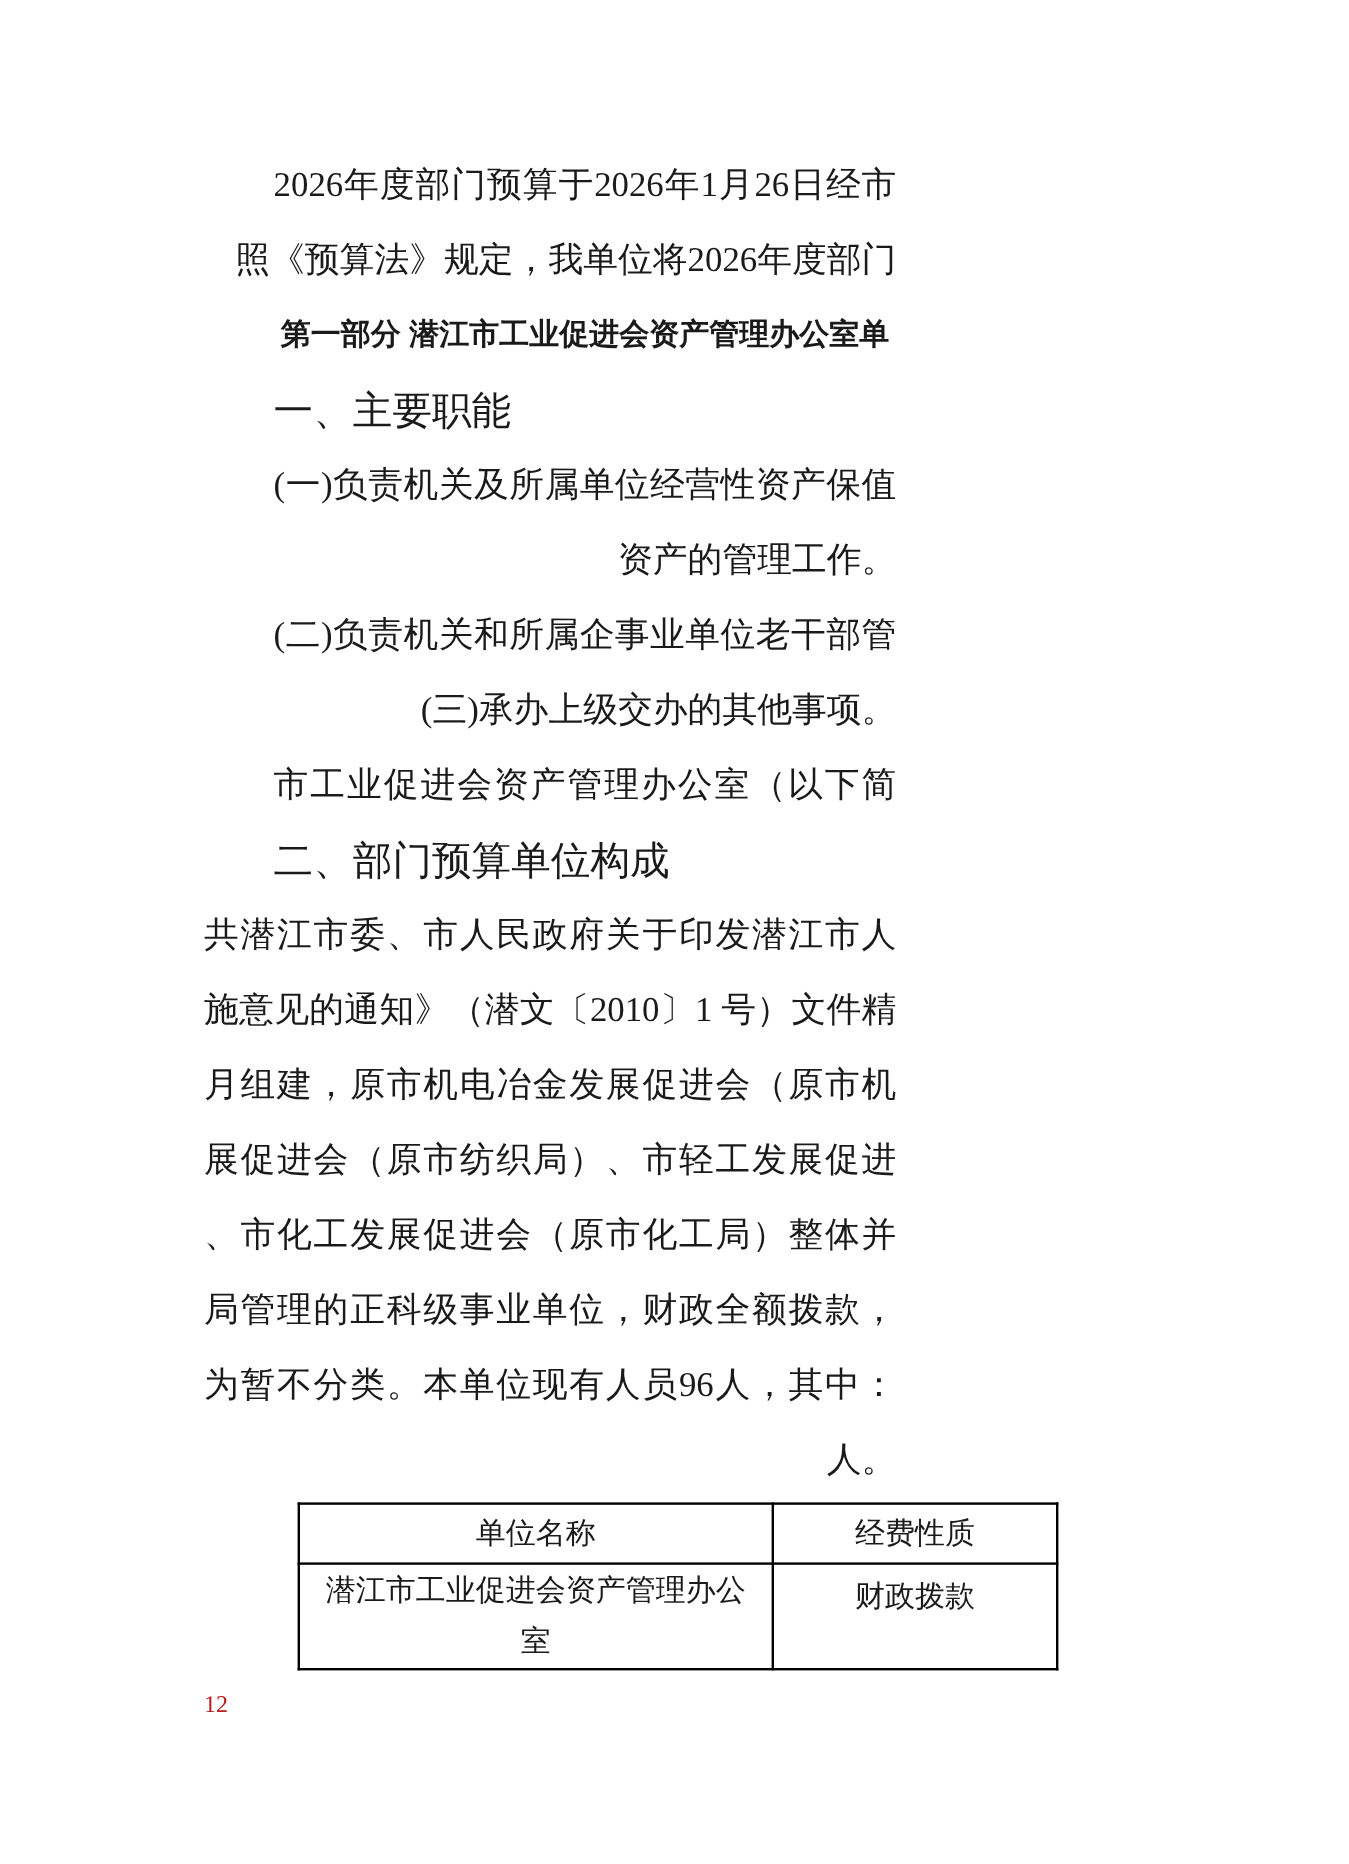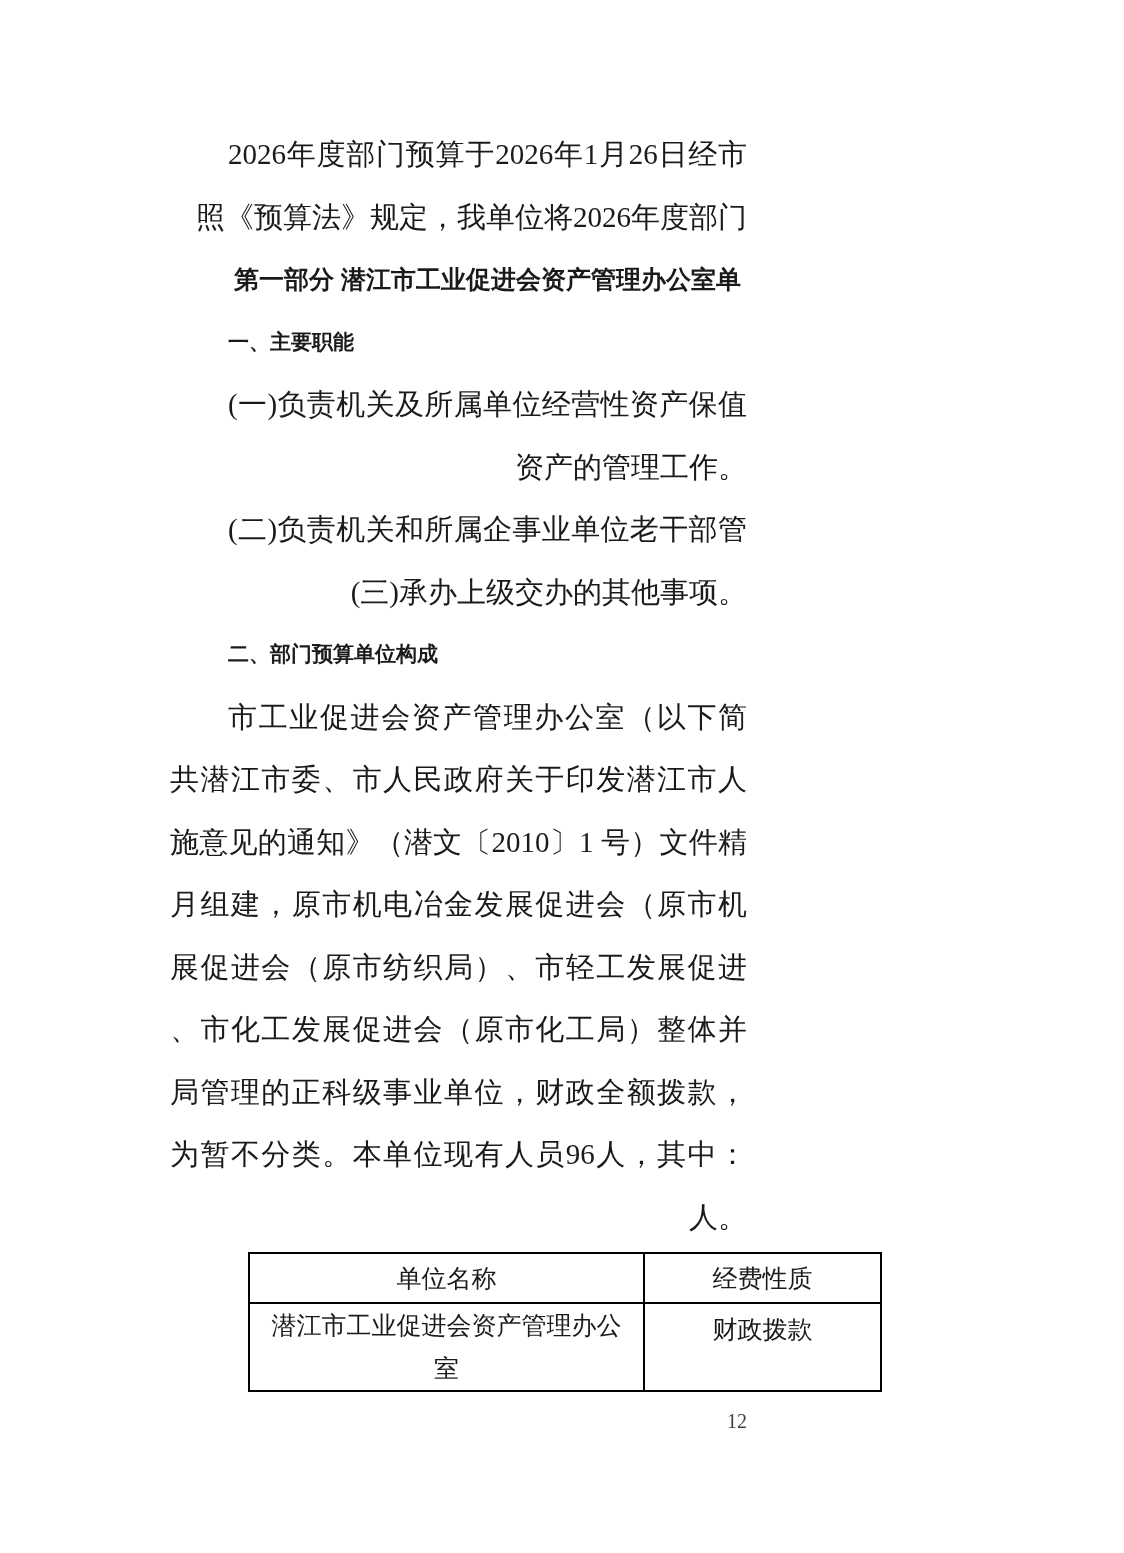--- a/index.html
+++ b/index.html
@@ -34,22 +34,22 @@
     text-align-last: justify;
   }
 
   .line.h-center {
     text-align: center;
     font-weight: bold;
     font-size: 25px;
     font-family: "Liberation Sans", "DejaVu Sans", sans-serif;
   }
   .line.h-sub {
-    font-weight: bold;
-    font-size: 21px;
+    font-weight: normal;
+    font-size: 33px;
     font-family: "Liberation Sans", "DejaVu Sans", sans-serif;
   }
 
   
   .unit-table {
     border-collapse: collapse;
     table-layout: fixed;
     width: 632px;
     margin: 4px 0 0 78px; 
   }
@@ -74,43 +74,43 @@
     padding: 0 17px; 
   }
   .unit-table td.cell-nature {
     vertical-align: top;
     padding-top: 6px;
     font-family: Liberation Mono, monospace;
   }
 
   .page-number {
     margin-top: 17px;
-    text-align: right;
+    text-align: left;
     font-size: 20px;
     line-height: 24px;
-    color: #404040;
+    color: #b91c1c;
   }
 </style>
 </head>
 <body>
 
 <div class="page">
   <div class="content">
 
     <div>
         <div class="line body jfull indent">2026年度部门预算于2026年1月26日经市财政局批复，按</div>
         <div class="line body">照《预算法》规定，我单位将2026年度部门预算予以公开。</div>
         <div class="line h-center indent">第一部分 潜江市工业促进会资产管理办公室单位概况</div>
         <div class="line h-sub indent">一、主要职能</div>
         <div class="line body jfull indent">(一)负责机关及所属单位经营性资产保值增值和非经营性</div>
         <div class="line body">资产的管理工作。</div>
         <div class="line body jfull indent">(二)负责机关和所属企事业单位老干部管理及服务工作。</div>
         <div class="line body indent">(三)承办上级交办的其他事项。</div>
+        <div class="line body jfull indent">市工业促进会资产管理办公室（以下简称我办）根据《中</div>
         <div class="line h-sub indent">二、部门预算单位构成</div>
-        <div class="line body jfull indent">市工业促进会资产管理办公室（以下简称我办）根据《中</div>
         <div class="line body jfull">共潜江市委、市人民政府关于印发潜江市人民政府机构改革实</div>
         <div class="line body jfull">施意见的通知》（潜文〔2010〕1 号）文件精神于2010 年 1</div>
         <div class="line body jfull">月组建，原市机电冶金发展促进会（原市机电局）、市纺织发</div>
         <div class="line body jfull">展促进会（原市纺织局）、市轻工发展促进会（原市轻工局）</div>
         <div class="line body jfull">、市化工发展促进会（原市化工局）整体并入我办，系市经信</div>
         <div class="line body jfull">局管理的正科级事业单位，财政全额拨款，单位性质市编办定</div>
         <div class="line body jfull">为暂不分类。本单位现有人员96人，其中：在职5人，退休 89</div>
         <div class="line body">人。</div>
       </div>
 

